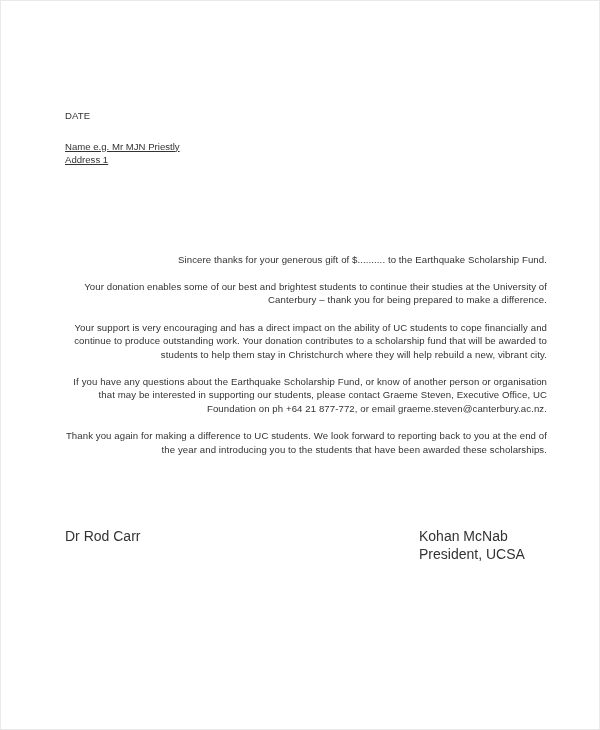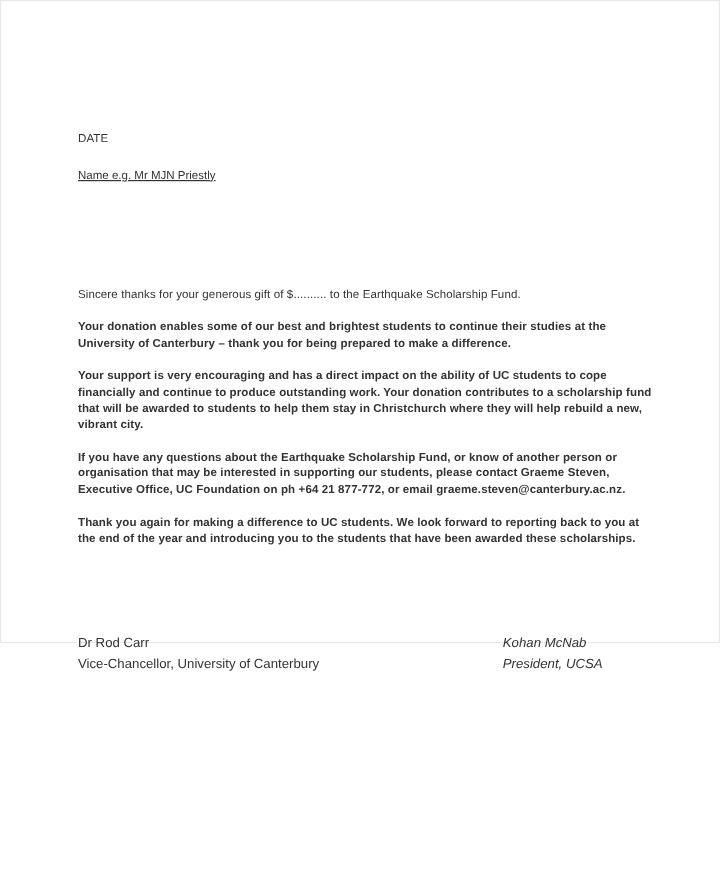--- a/index.html
+++ b/index.html
@@ -11,81 +11,82 @@
     width: 600px;
     height: 730px;
     font-family: "Liberation Sans", sans-serif;
     color: #333333;
     overflow: hidden;
   }
   .page {
     position: relative;
     box-sizing: border-box;
     width: 600px;
-    height: 536px;
+    height: 730px;
     background: #ffffff;
     border: 1px solid #e9e9e9;
   }
   .letter {
     position: absolute;
     left: 64px;
     top: 108px;
     width: 482px;
   }
   .line,
   .para {
     font-size: 9.6px;
     line-height: 13.6px;
     color: #333333;
     letter-spacing: 0.01em;
   }
   .para {
     margin: 0;
-    text-align: left;
+    text-align: right;
   }
   .block-date { margin-bottom: 0; }
   .spacer-sm  { height: 17px; }
   .spacer-md  { height: 27px; }
   .spacer-lg  { height: 40px; }
   .spacer-xl  { height: 46px; }
   .spacer-sig { height: 44px; }
 
   .addr-line { font-size: 9.6px; line-height: 13.6px; text-decoration: underline; }
 
-  .para + .para { margin-top: 13.5px; font-weight: bold; }
+  .para + .para { margin-top: 13.5px; }
 
   .signatures {
     position: relative;
     width: 100%;
   }
   .sig-col {
     position: absolute;
     top: 0;
   }
   .sig-left  { left: 0; }
-  .sig-right { left: 354px; font-style: italic; }
+  .sig-right { left: 354px; }
   .sig-name,
   .sig-title {
-    font-size: 11px;
+    font-size: 14px;
     line-height: 18px;
     white-space: nowrap;
   }
 </style>
 </head>
 <body>
 
 <div class="page">
   <div class="letter">
 
     <div class="line block-date">DATE</div>
 
     <div class="spacer-sm"></div>
 
     <div>
       <div class="addr-line">Name e.g. Mr MJN Priestly</div>
+      <div class="addr-line">Address 1</div>
     </div>
 
     <div class="spacer-lg"></div>
 
 
     <div class="spacer-xl"></div>
 
     <p class="para">Sincere thanks for your generous gift of $.......... to the Earthquake Scholarship Fund.</p>
 
     <p class="para">Your donation enables some of our best and brightest students to continue their studies at the University of Canterbury – thank you for being prepared to make a difference.</p>
@@ -98,21 +99,20 @@
     <p class="para">Thank you again for making a difference to UC students. We look forward to reporting back to you at the end of the year and introducing you to the students that have been awarded these scholarships.</p>
 
     <div class="spacer-md"></div>
 
 
     <div class="spacer-sig"></div>
 
     <div class="signatures">
       <div class="sig-col sig-left">
         <div class="sig-name">Dr Rod Carr</div>
-        <div class="sig-title">Vice-Chancellor, University of Canterbury</div>
       </div>
       <div class="sig-col sig-right">
         <div class="sig-name">Kohan McNab</div>
         <div class="sig-title">President, UCSA</div>
       </div>
     </div>
 
   </div>
 </div>
 

